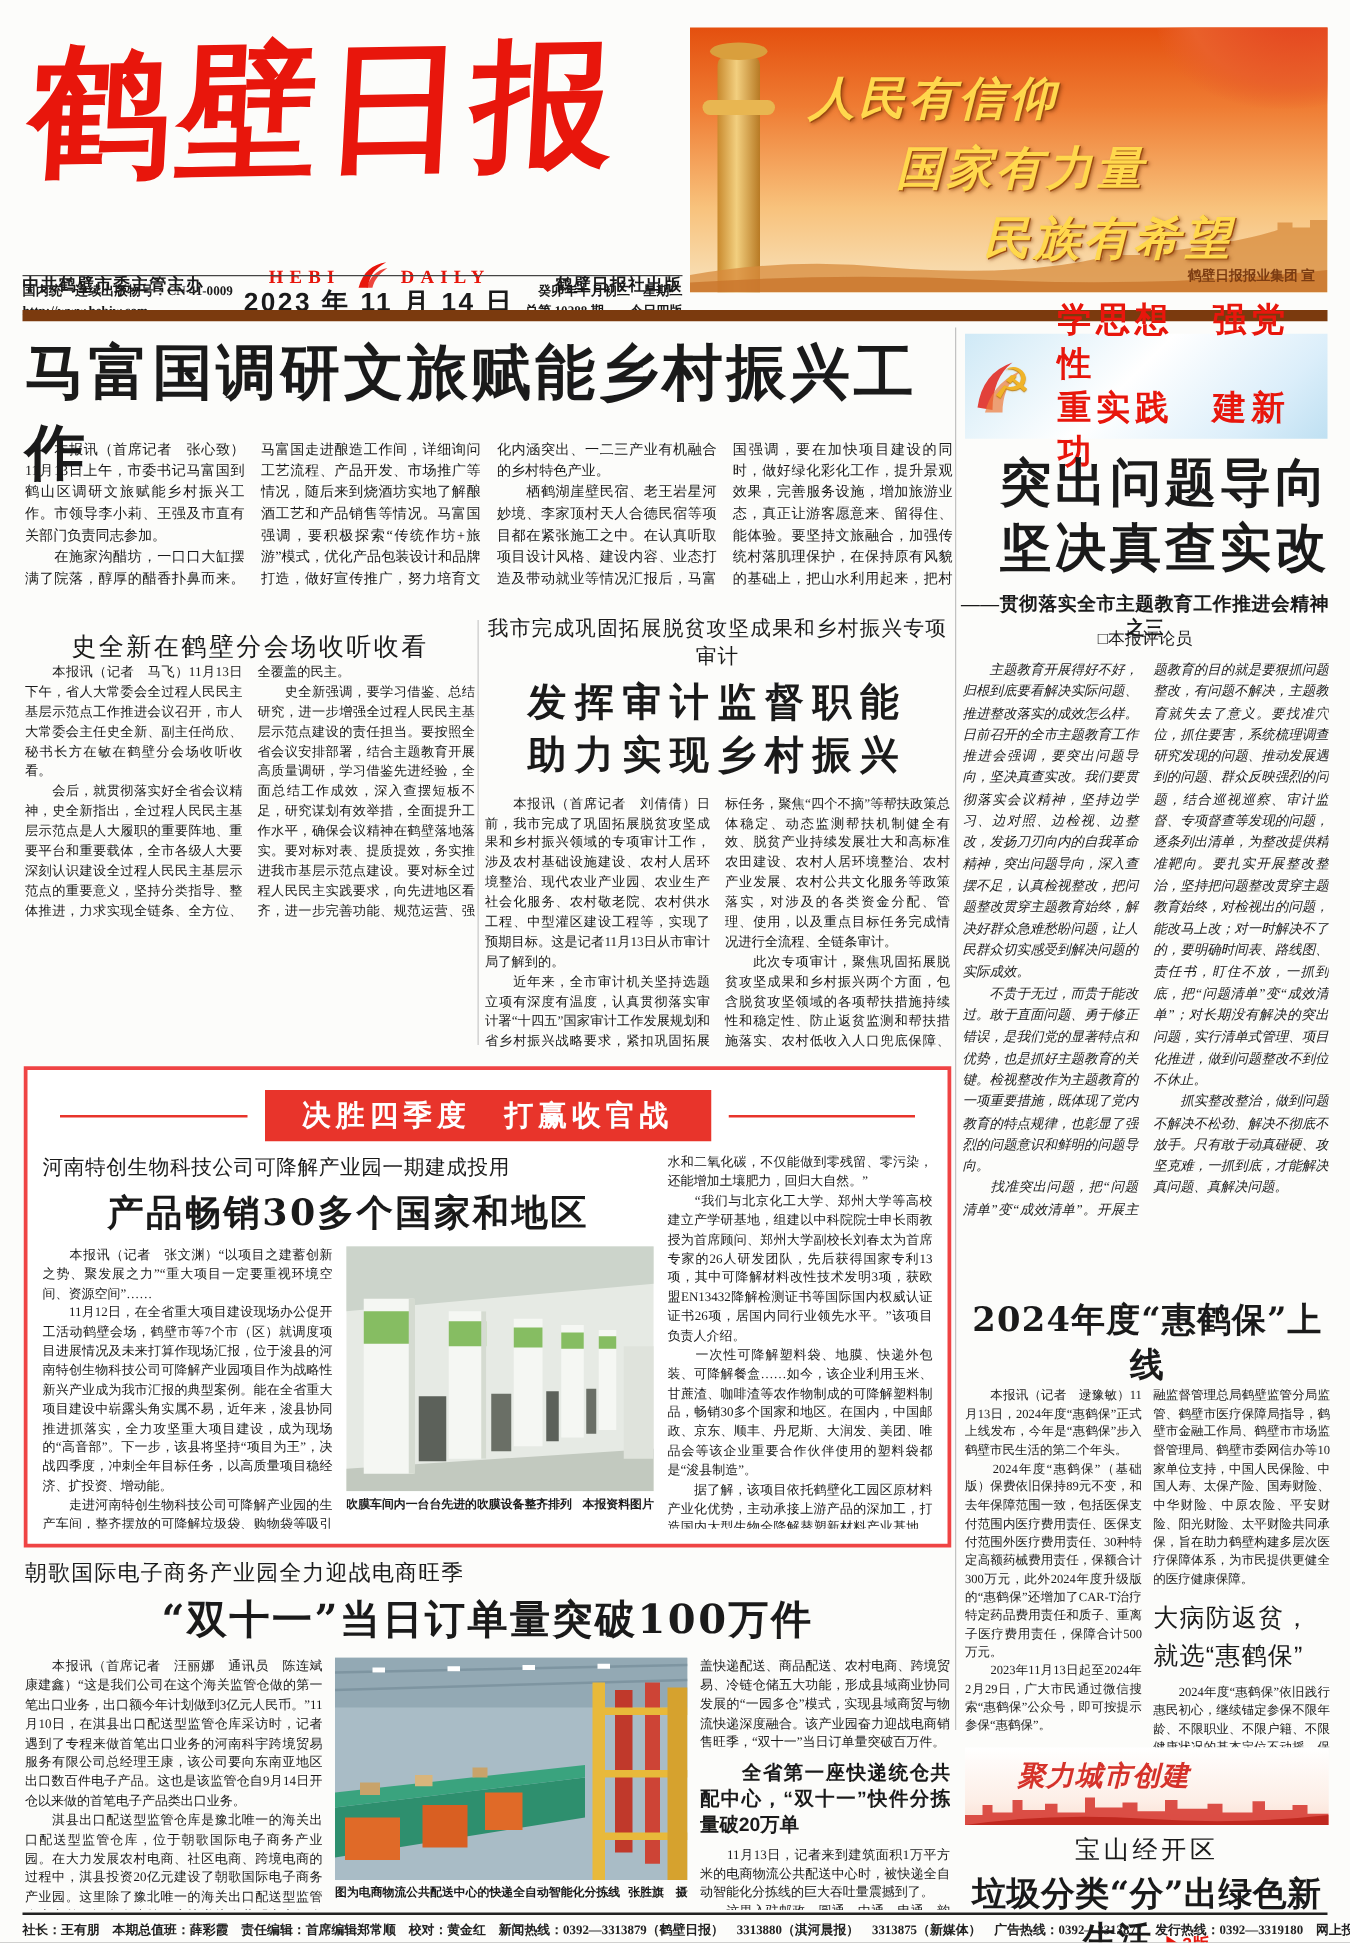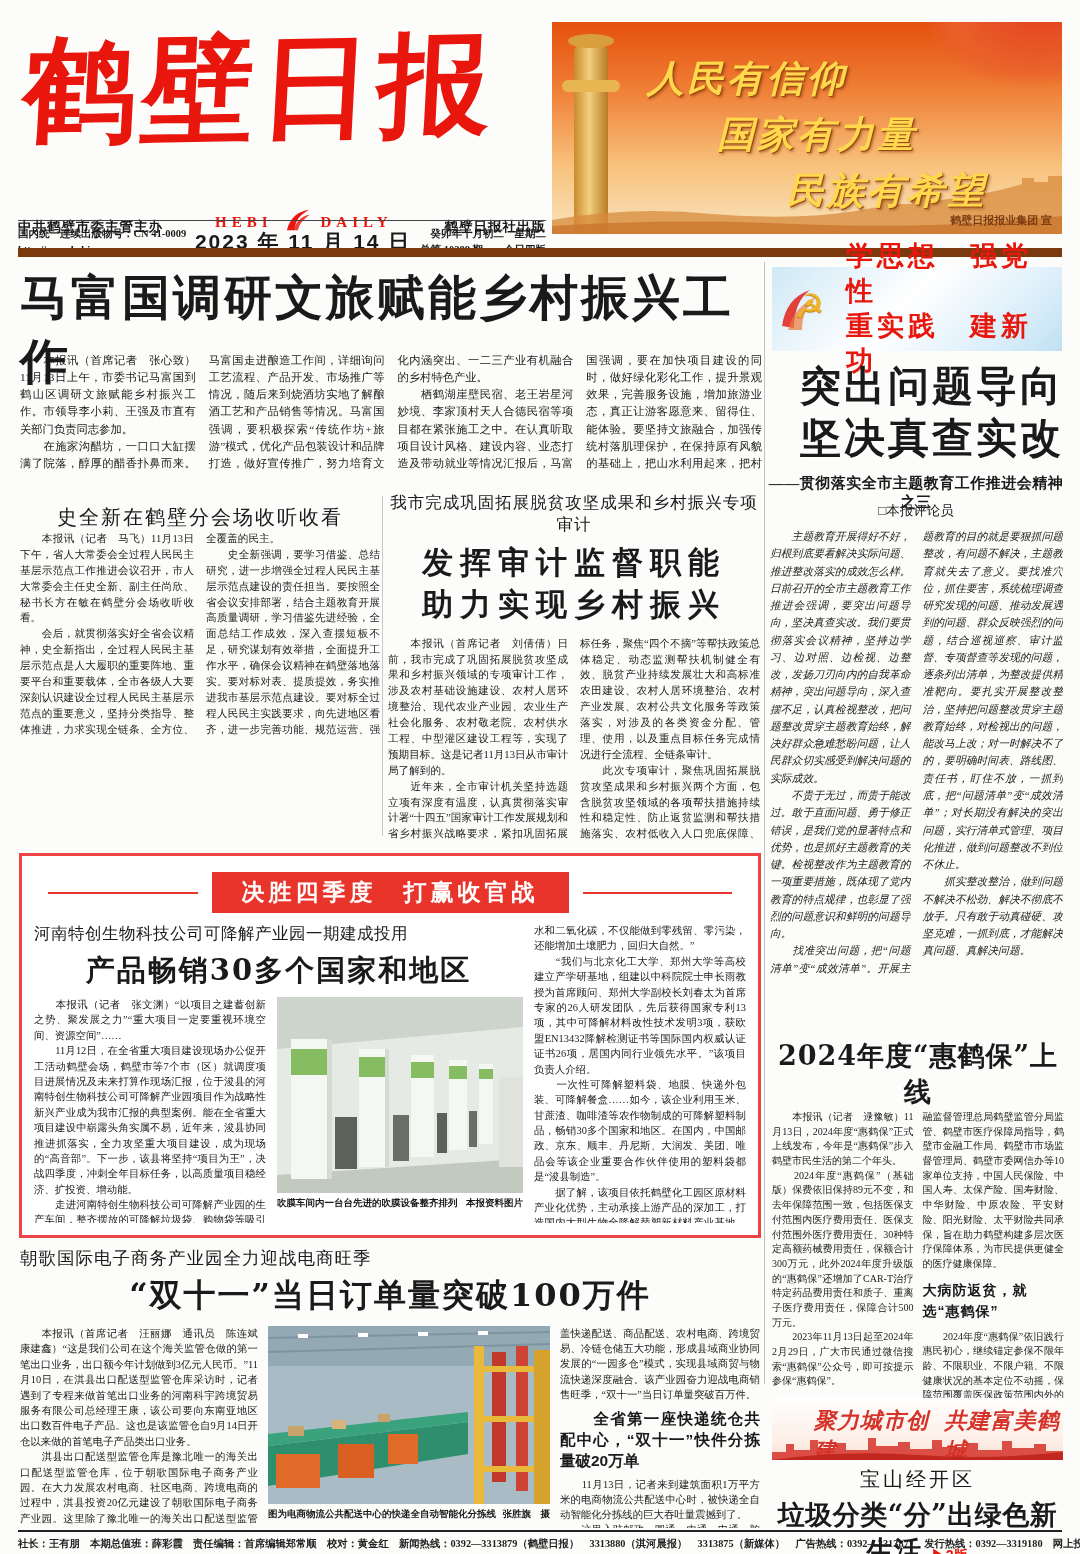--- a/index.html
+++ b/index.html
@@ -90,21 +90,21 @@
   .e-cap { display:flex; justify-content:space-between; font-size:9.5px; margin-top:4px; font-weight:bold; }
   .e-right { font-size:10.4px; line-height:1.46; overflow:hidden; height:212px; }
   .e-sub { font-size:15.5px; font-weight:900; line-height:1.35; margin:7px 0 5px; font-family:"Liberation Sans",sans-serif; text-align:justify; }
 
   
   .ins { position:absolute; left:772px; top:1032px; width:292px; }
   .i-kicker { font-size:19px; letter-spacing:5px; font-weight:bold; }
   .i-head { margin-top:6px; font-size:27px; font-weight:900; letter-spacing:1px; text-align:center; font-family:"DejaVu Serif",serif; }
   .i-cols { display:flex; gap:9px; height:288px; overflow:hidden; }
   .i-col { flex:1; font-size:10px; line-height:1.47; }
-  .i-sub { font-size:14px; font-weight:700; line-height:1.5; margin:8px 0; letter-spacing:1px; font-family:"Liberation Sans",sans-serif; }
+  .i-sub { font-size:20px; font-weight:400; line-height:1.5; margin:8px 0; letter-spacing:1px; font-family:"Liberation Sans",sans-serif; }
 
   
   .promo { position:absolute; left:772px; top:1398px; width:291px; height:62px; overflow:hidden; background:linear-gradient(180deg,#ffffff,#fdeee6 70%,#f9ded2); }
   .promo svg { position:absolute; left:0; bottom:0; width:100%; height:26px; }
   .p-slogans { position:absolute; left:42px; top:8px; display:flex; gap:12px; font-size:22px; font-weight:900; font-style:italic; color:#d5322a; letter-spacing:1px; }
   .p-ribbon { position:absolute; left:2px; top:4px; }
   .baoshan { position:absolute; left:772px; top:1466px; width:291px; text-align:center; }
   .b-kicker { font-size:20px; letter-spacing:3px; }
   .b-head { margin-top:4px; font-size:27px; font-weight:900; letter-spacing:0.5px; font-family:"DejaVu Serif",serif; }
   .b-ref { color:#e8160c; font-size:14px; font-weight:900; font-family:"Liberation Sans",sans-serif; }
@@ -322,21 +322,20 @@
 
   <div class="promo">
     <span class="p-ribbon">
       <svg width="40" height="40" viewBox="0 0 40 40">
           <path d="M8 36 C0 20 10 6 24 7 C14 13 13 24 19 36 Z" fill="#d5322a"></path>
           <circle cx="28" cy="14" r="7" fill="none" stroke="#d5322a" stroke-width="4"></circle>
         </svg>
     </span>
     <div class="p-slogans">
       <span>聚力城市创建</span>
-      <span>共建富美鹤城</span>
     </div>
     <svg viewBox="0 0 291 26" preserveAspectRatio="none">
       <path d="M0 26 L0 18 L14 18 L14 10 L22 10 L22 16 L38 16 L38 6 L46 6 L46 14 L64 14 L64 9 L74 9 L74 16 L96 16 L96 4 L104 4 L104 12 L126 12 L126 8 L138 8 L138 15 L160 15 L160 6 L170 6 L170 13 L194 13 L194 9 L206 9 L206 16 L230 16 L230 7 L240 7 L240 14 L262 14 L262 10 L274 10 L274 17 L291 17 L291 26 Z" fill="#d5322a" opacity=".85"></path>
       <path d="M0 26 Q70 16 145 21 Q220 26 291 18 L291 26 Z" fill="#c0281f"></path>
     </svg>
   </div>
 
   <div class="baoshan">
     <div class="b-kicker">宝山经开区</div>
     <div class="b-head">

